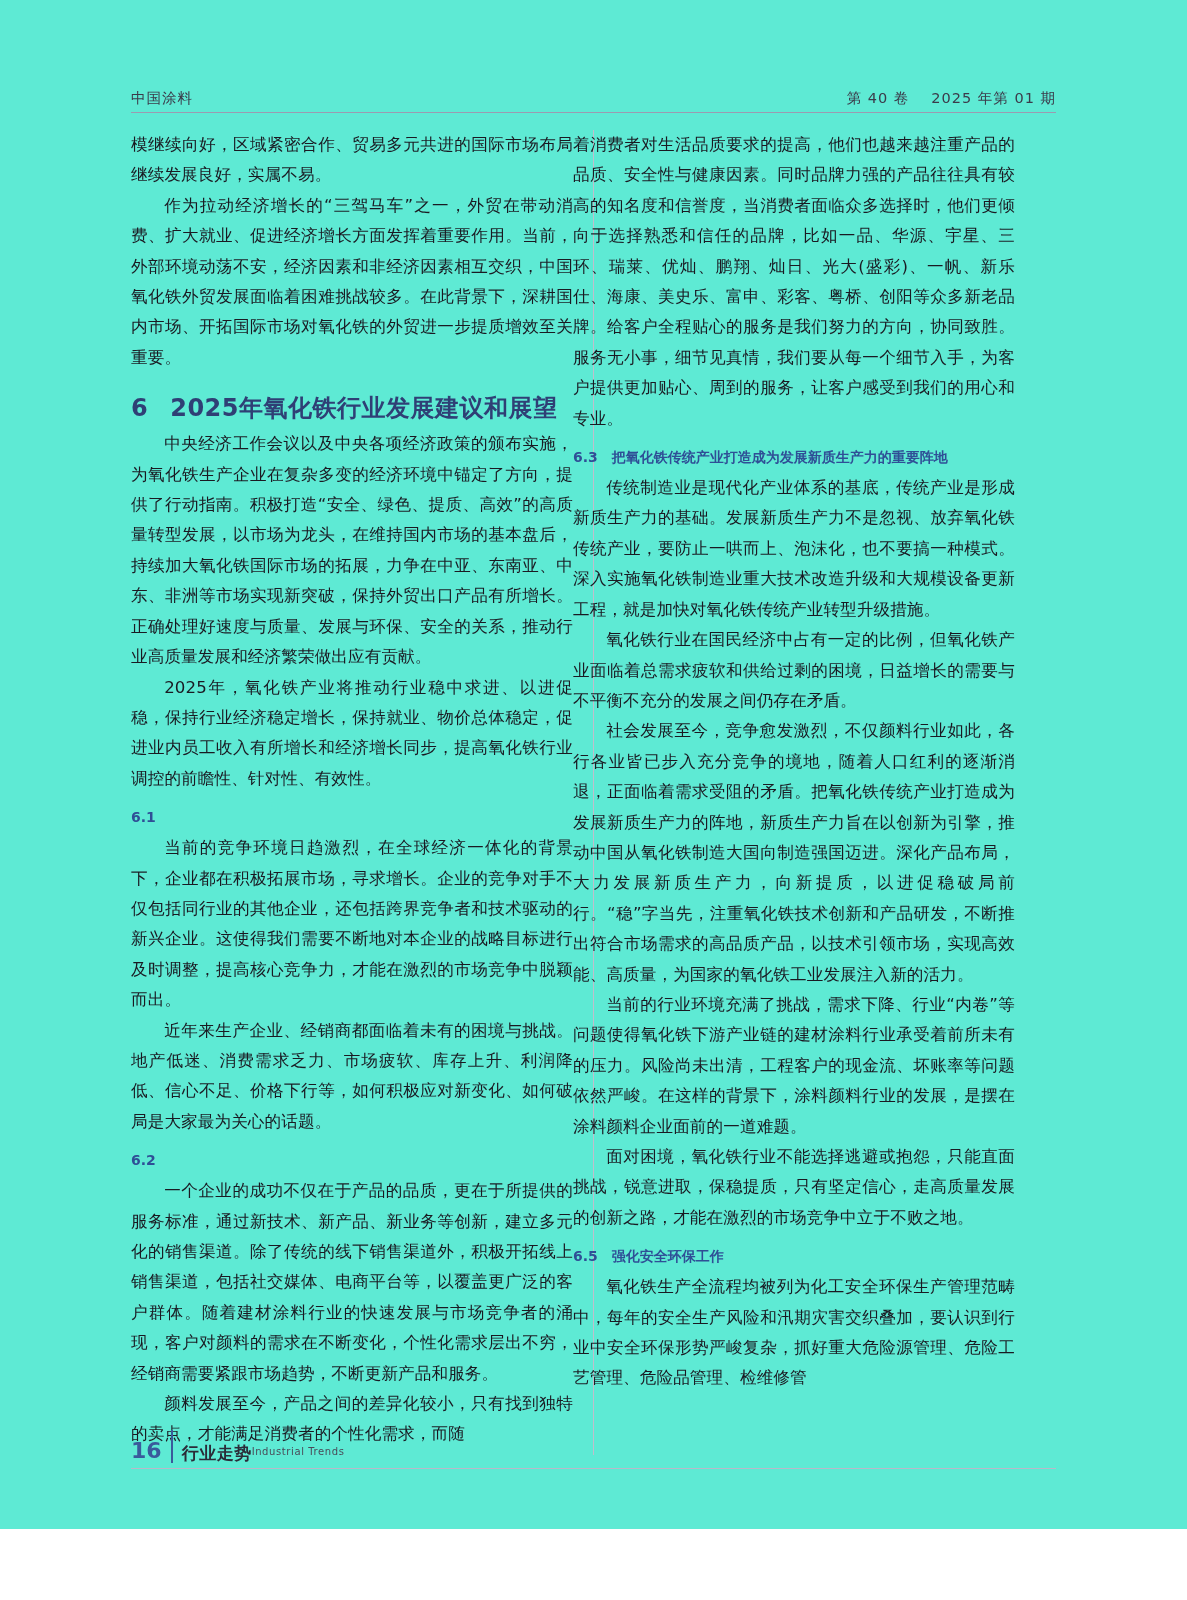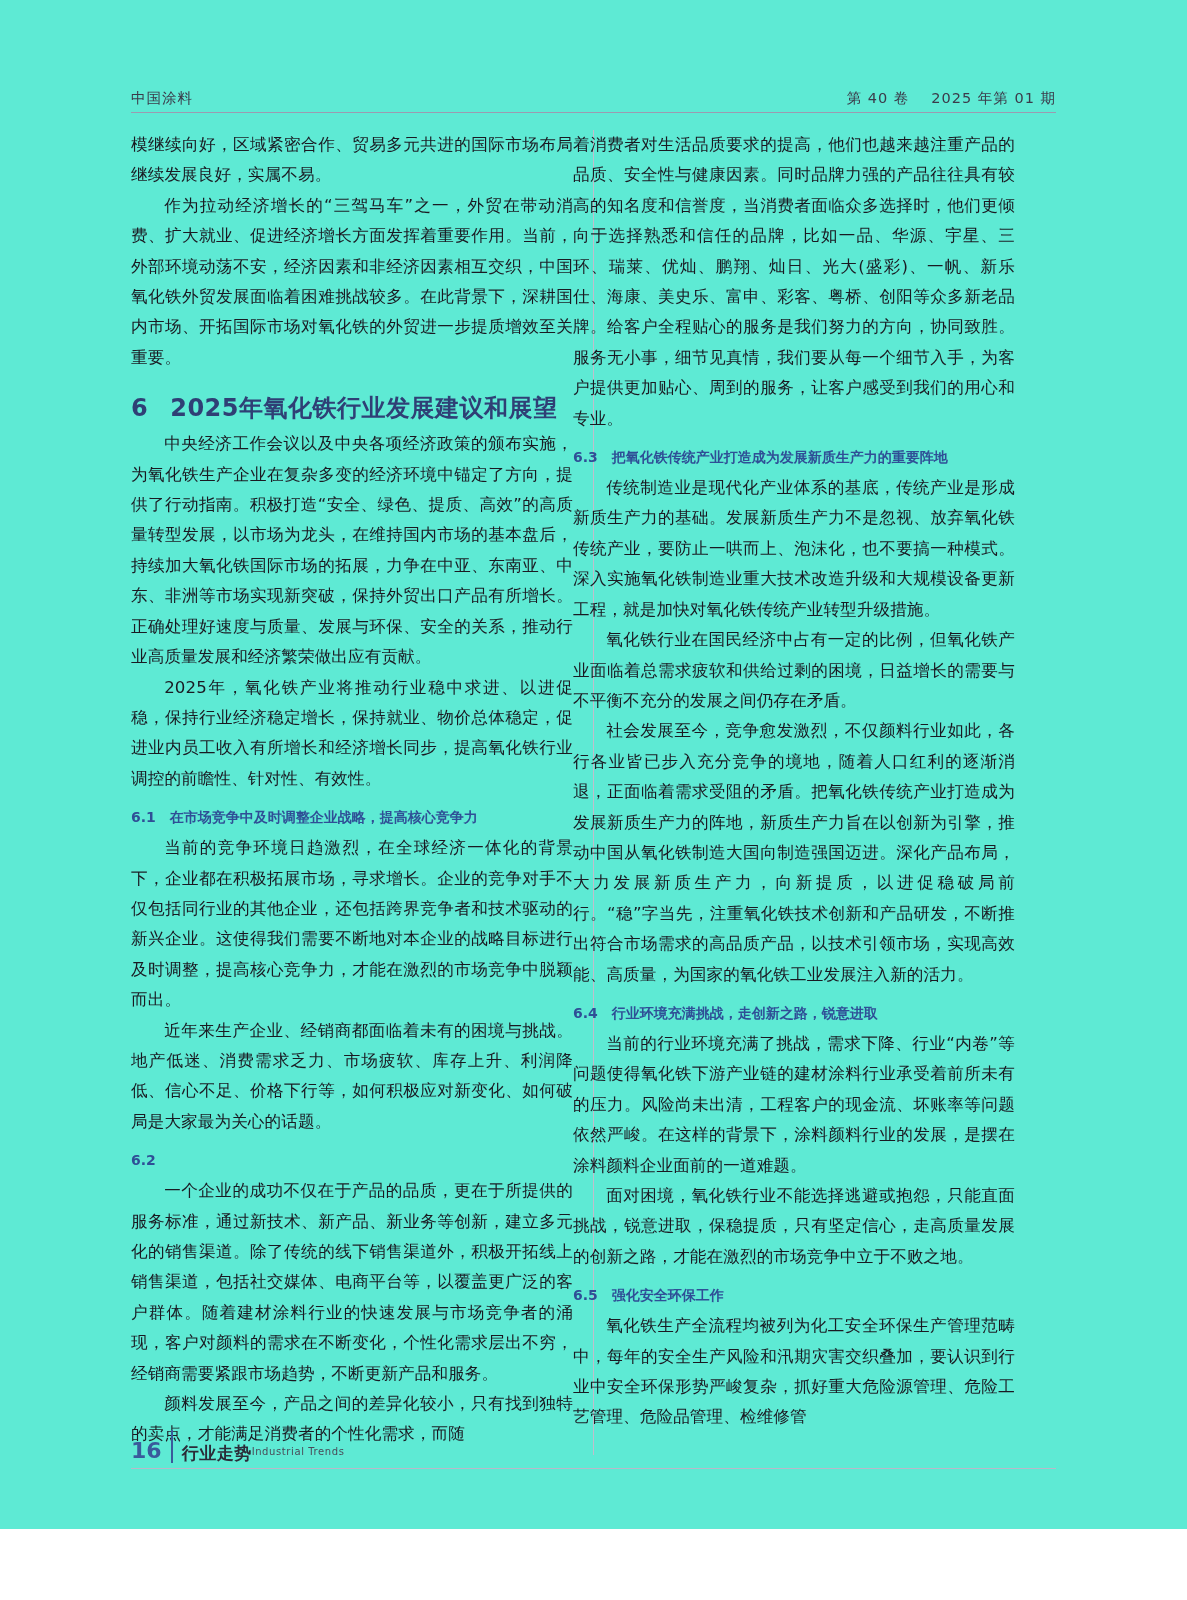--- a/index.html
+++ b/index.html
@@ -177,21 +177,20 @@
       <h2 class="sec">
         <span>6</span>
         <span>2025年氧化铁行业发展建议和展望</span>
       </h2>
 
       <p class="indent">中央经济工作会议以及中央各项经济政策的颁布实施，为氧化铁生产企业在复杂多变的经济环境中锚定了方向，提供了行动指南。积极打造“安全、绿色、提质、高效”的高质量转型发展，以市场为龙头，在维持国内市场的基本盘后，持续加大氧化铁国际市场的拓展，力争在中亚、东南亚、中东、非洲等市场实现新突破，保持外贸出口产品有所增长。正确处理好速度与质量、发展与环保、安全的关系，推动行业高质量发展和经济繁荣做出应有贡献。</p>
       <p class="indent">2025年，氧化铁产业将推动行业稳中求进、以进促稳，保持行业经济稳定增长，保持就业、物价总体稳定，促进业内员工收入有所增长和经济增长同步，提高氧化铁行业调控的前瞻性、针对性、有效性。</p>
 
       <h3 class="sub">
         <span class="sub-num">6.1</span>
-        <span class="sub-text">在市场竞争中及时调整企业战略，提高核心竞争力</span>
       </h3>
       <p class="indent">当前的竞争环境日趋激烈，在全球经济一体化的背景下，企业都在积极拓展市场，寻求增长。企业的竞争对手不仅包括同行业的其他企业，还包括跨界竞争者和技术驱动的新兴企业。这使得我们需要不断地对本企业的战略目标进行及时调整，提高核心竞争力，才能在激烈的市场竞争中脱颖而出。</p>
       <p class="indent">近年来生产企业、经销商都面临着未有的困境与挑战。地产低迷、消费需求乏力、市场疲软、库存上升、利润降低、信心不足、价格下行等，如何积极应对新变化、如何破局是大家最为关心的话题。</p>
 
       <h3 class="sub">
         <span class="sub-num">6.2</span>
       </h3>
       <p class="indent">一个企业的成功不仅在于产品的品质，更在于所提供的服务标准，通过新技术、新产品、新业务等创新，建立多元化的销售渠道。除了传统的线下销售渠道外，积极开拓线上销售渠道，包括社交媒体、电商平台等，以覆盖更广泛的客户群体。随着建材涂料行业的快速发展与市场竞争者的涌现，客户对颜料的需求在不断变化，个性化需求层出不穷，经销商需要紧跟市场趋势，不断更新产品和服务。</p>
       <p class="indent">颜料发展至今，产品之间的差异化较小，只有找到独特的卖点，才能满足消费者的个性化需求，而随</p>
 
@@ -202,24 +201,20 @@
       <p>着消费者对生活品质要求的提高，他们也越来越注重产品的品质、安全性与健康因素。同时品牌力强的产品往往具有较高的知名度和信誉度，当消费者面临众多选择时，他们更倾向于选择熟悉和信任的品牌，比如一品、华源、宇星、三环、瑞莱、优灿、鹏翔、灿日、光大(盛彩)、一帆、新乐仕、海康、美史乐、富申、彩客、粤桥、创阳等众多新老品牌。给客户全程贴心的服务是我们努力的方向，协同致胜。服务无小事，细节见真情，我们要从每一个细节入手，为客户提供更加贴心、周到的服务，让客户感受到我们的用心和专业。</p>
 
       <h3 class="sub">
         <span class="sub-num">6.3</span>
         <span class="sub-text">把氧化铁传统产业打造成为发展新质生产力的重要阵地</span>
       </h3>
       <p class="indent">传统制造业是现代化产业体系的基底，传统产业是形成新质生产力的基础。发展新质生产力不是忽视、放弃氧化铁传统产业，要防止一哄而上、泡沫化，也不要搞一种模式。深入实施氧化铁制造业重大技术改造升级和大规模设备更新工程，就是加快对氧化铁传统产业转型升级措施。</p>
       <p class="indent">氧化铁行业在国民经济中占有一定的比例，但氧化铁产业面临着总需求疲软和供给过剩的困境，日益增长的需要与不平衡不充分的发展之间仍存在矛盾。</p>
       <p class="indent">社会发展至今，竞争愈发激烈，不仅颜料行业如此，各行各业皆已步入充分竞争的境地，随着人口红利的逐渐消退，正面临着需求受阻的矛盾。把氧化铁传统产业打造成为发展新质生产力的阵地，新质生产力旨在以创新为引擎，推动中国从氧化铁制造大国向制造强国迈进。深化产品布局，大力发展新质生产力，向新提质，以进促稳破局前行。“稳”字当先，注重氧化铁技术创新和产品研发，不断推出符合市场需求的高品质产品，以技术引领市场，实现高效能、高质量，为国家的氧化铁工业发展注入新的活力。</p>
 
-      <h3 class="sub">
-        <span class="sub-num">6.4</span>
-        <span class="sub-text">行业环境充满挑战，走创新之路，锐意进取</span>
-      </h3>
       <p class="indent">当前的行业环境充满了挑战，需求下降、行业“内卷”等问题使得氧化铁下游产业链的建材涂料行业承受着前所未有的压力。风险尚未出清，工程客户的现金流、坏账率等问题依然严峻。在这样的背景下，涂料颜料行业的发展，是摆在涂料颜料企业面前的一道难题。</p>
       <p class="indent">面对困境，氧化铁行业不能选择逃避或抱怨，只能直面挑战，锐意进取，保稳提质，只有坚定信心，走高质量发展的创新之路，才能在激烈的市场竞争中立于不败之地。</p>
 
       <h3 class="sub">
         <span class="sub-num">6.5</span>
         <span class="sub-text">强化安全环保工作</span>
       </h3>
       <p class="indent">氧化铁生产全流程均被列为化工安全环保生产管理范畴中，每年的安全生产风险和汛期灾害交织叠加，要认识到行业中安全环保形势严峻复杂，抓好重大危险源管理、危险工艺管理、危险品管理、检维修管</p>
 
     </div>

